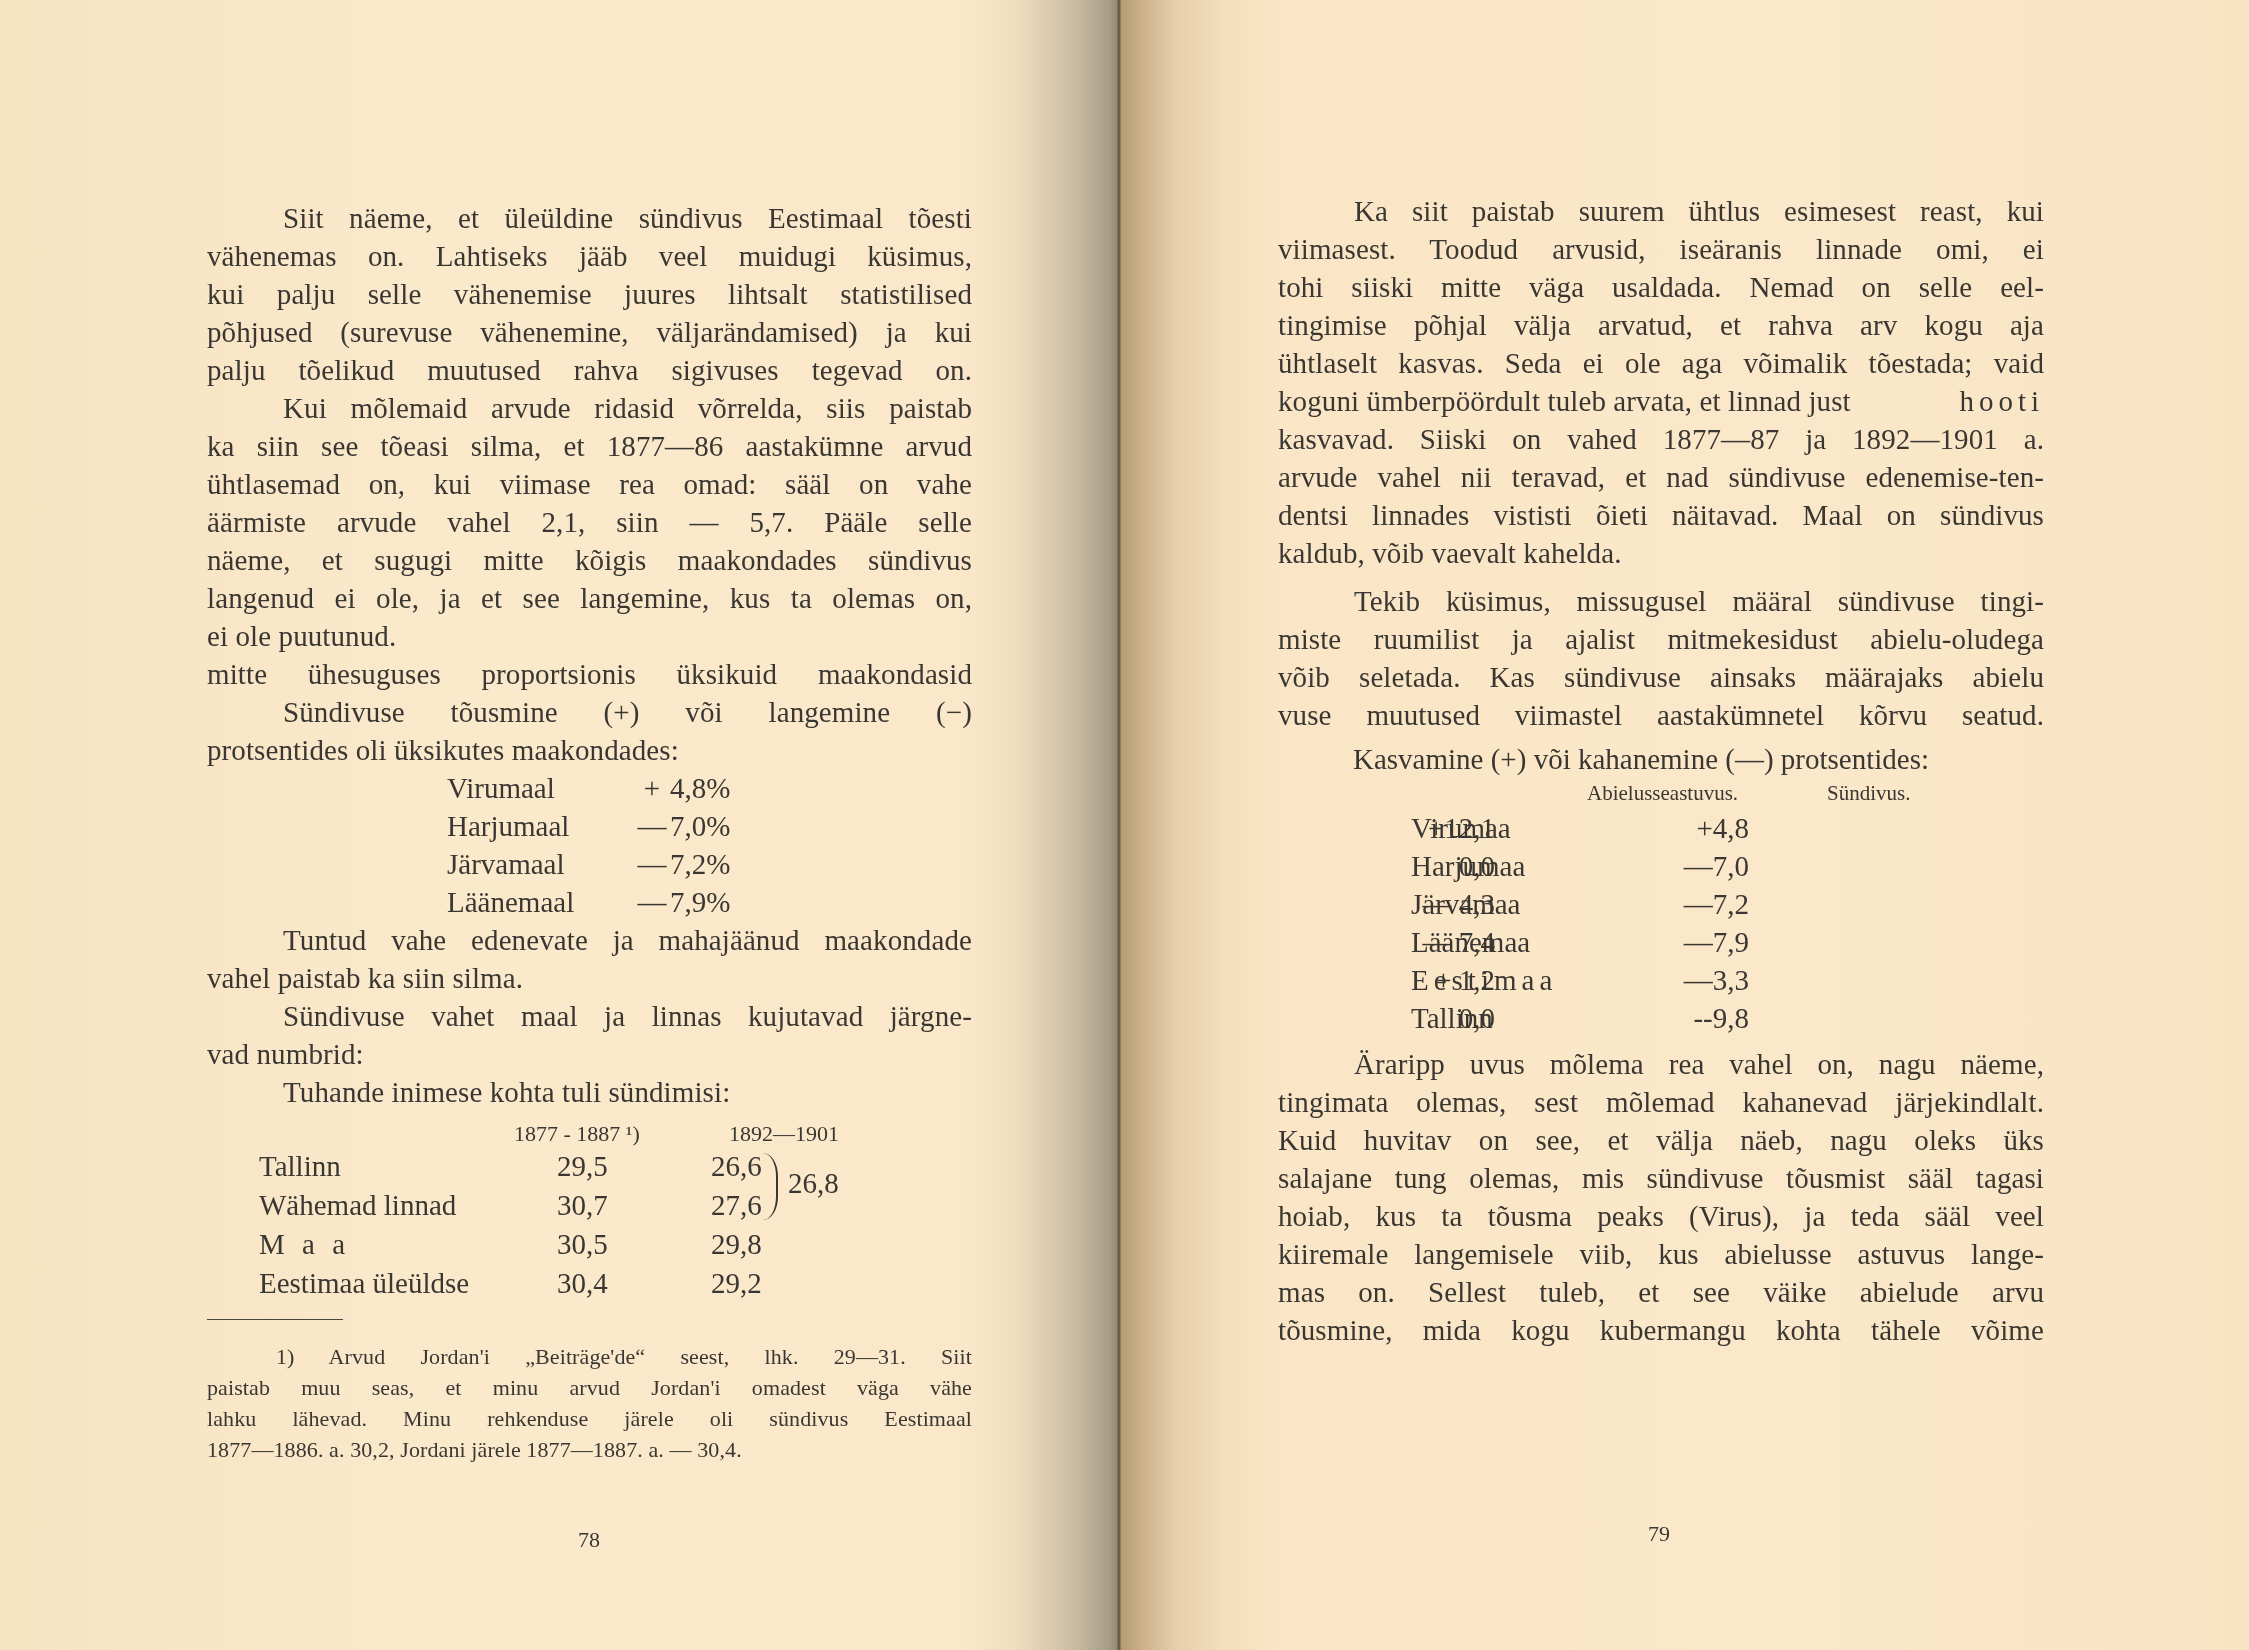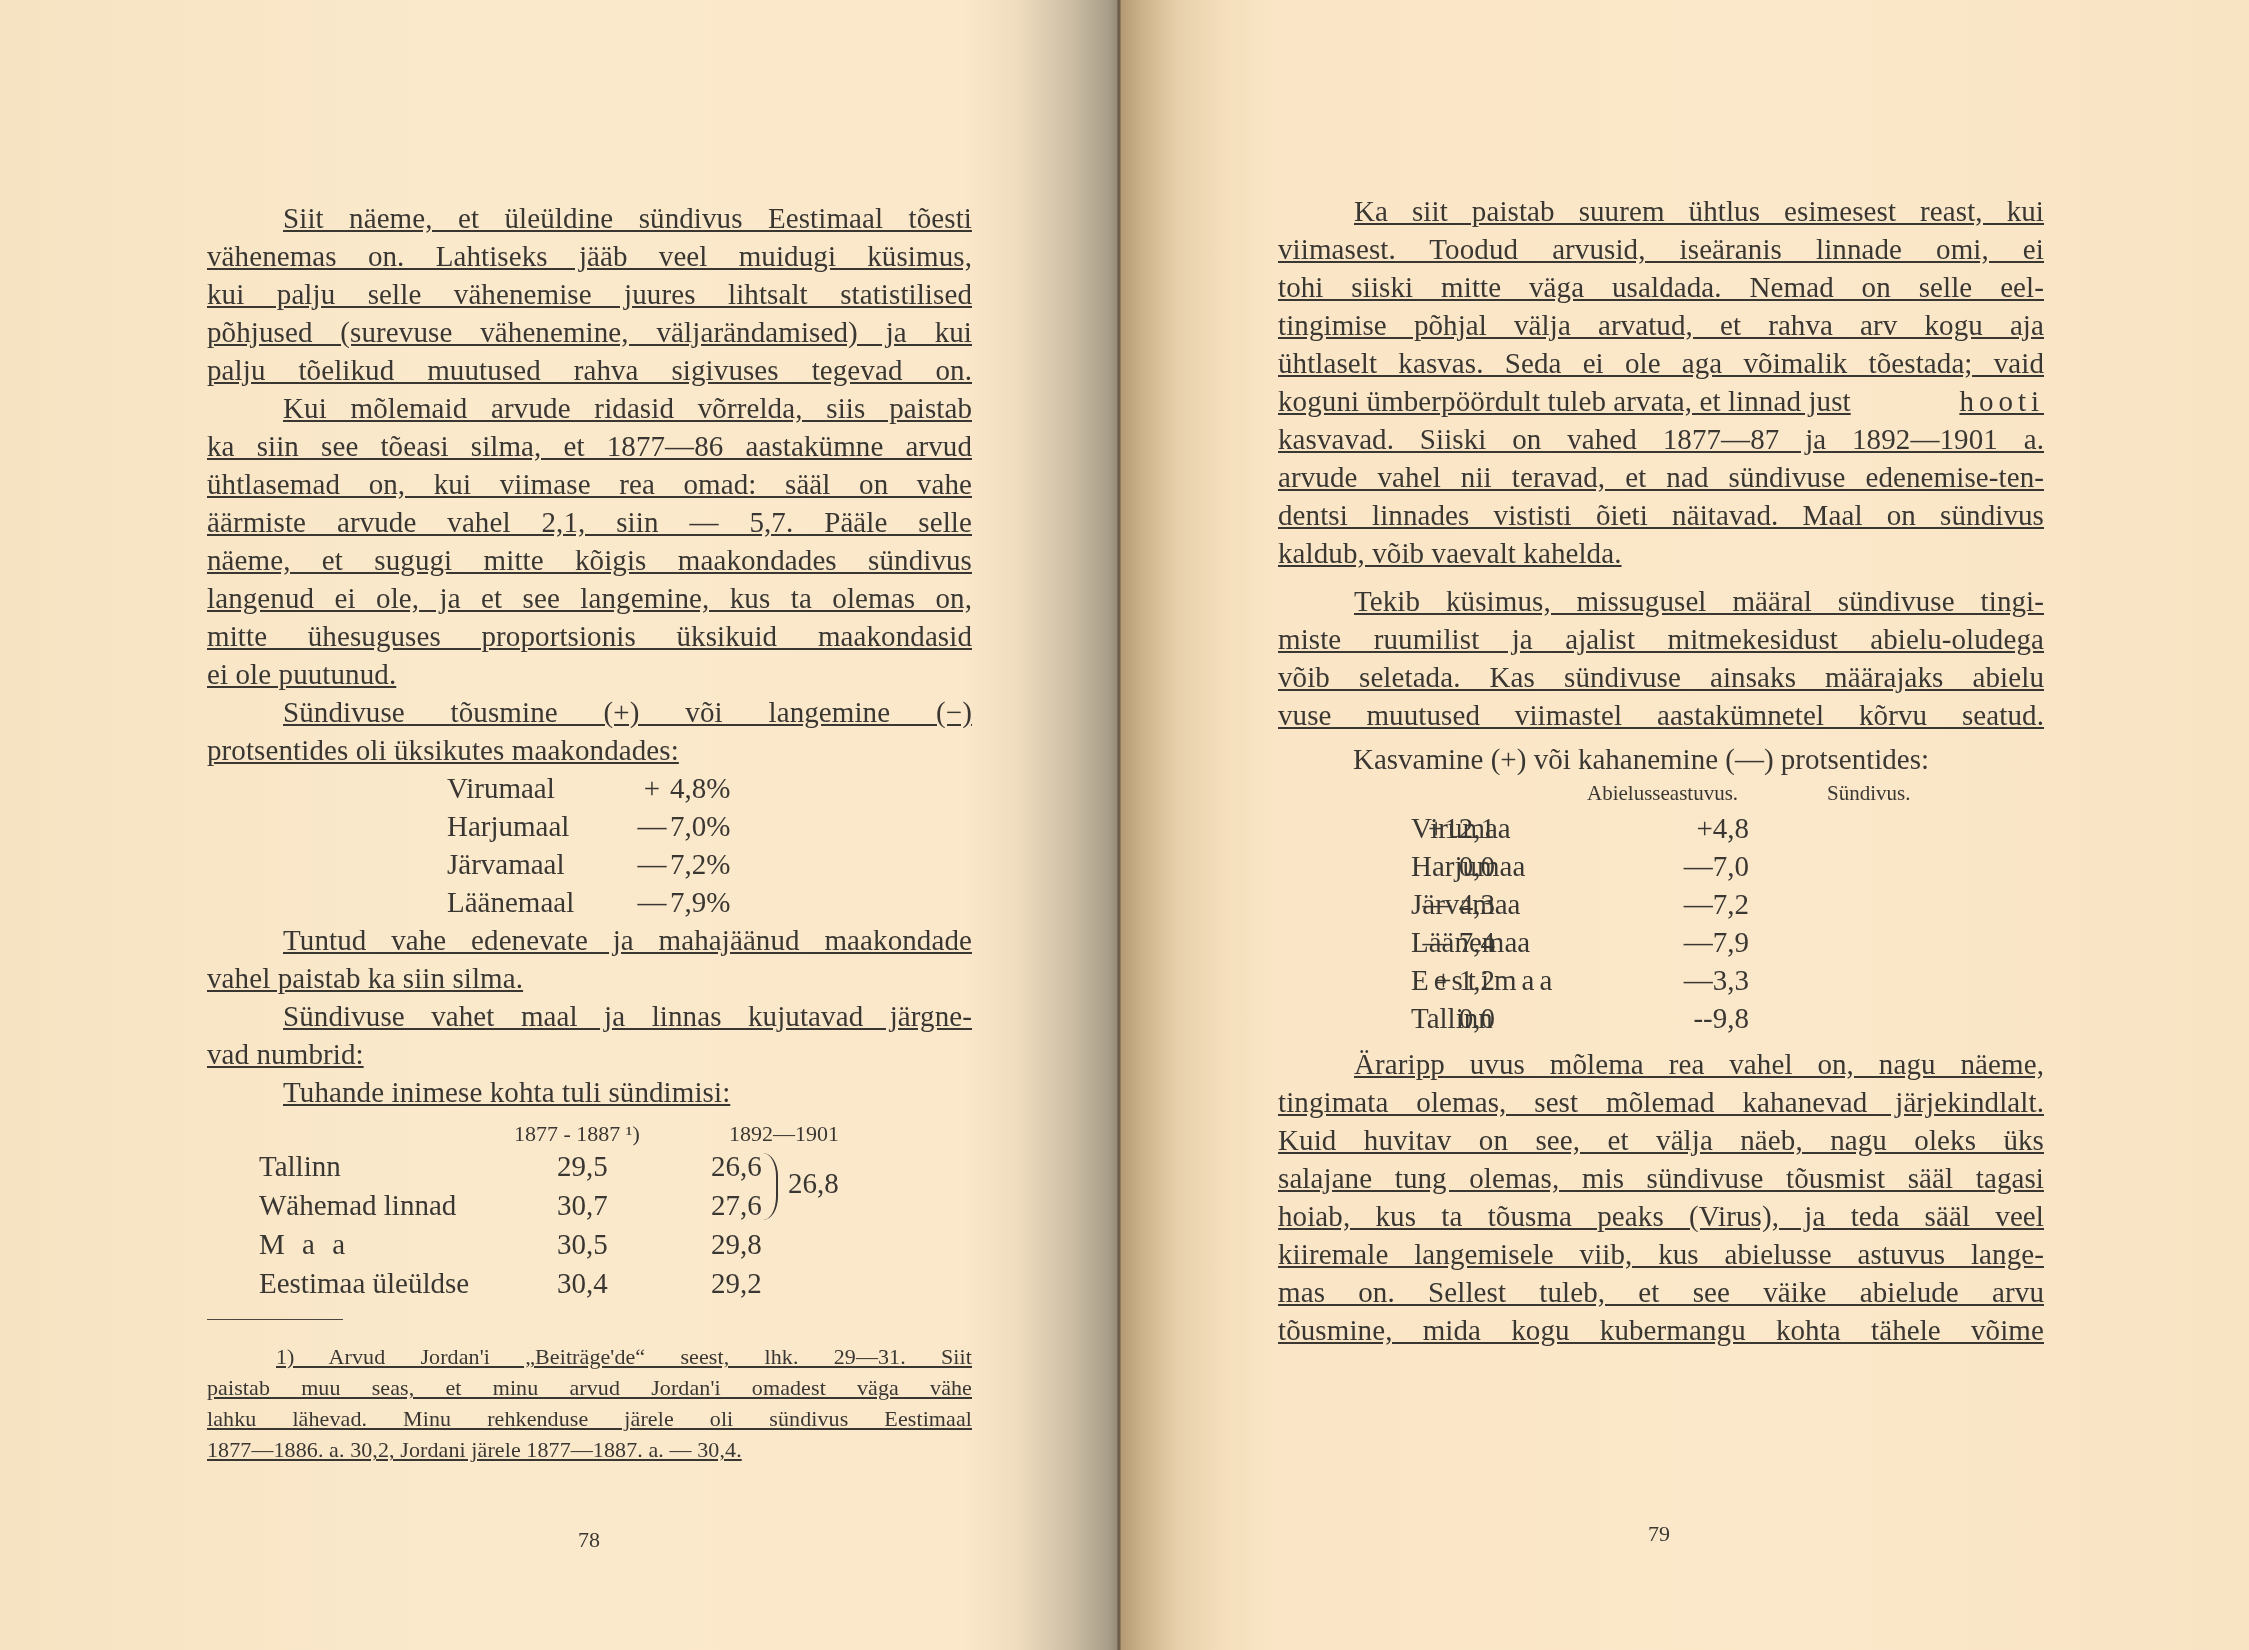--- a/index.html
+++ b/index.html
@@ -25,21 +25,20 @@
     background: linear-gradient(to right, #8a7a60, #5c5040 50%, #a08a64);
   }
   .col { position: absolute; }
   .col-left { left: 207px; top: 199px; width: 765px; }
   .col-right { left: 1278px; top: 192px; width: 766px; }
 
   .line {
     font-size: 29px; line-height: 38px; height: 38px;
     white-space: nowrap; text-align: justify; text-align-last: justify;
     letter-spacing: 0.1px;
-    text-decoration: underline;
   }
   .line.last { text-align-last: left; }
   .line.indent { padding-left: 76px; }
   .spaced { letter-spacing: 5px; }
 
   
   .county-list { margin-left: 240px; }
   .county-row { display: flex; font-size: 29px; line-height: 38px; height: 38px; }
   .county-row .name { width: 187px; }
   .county-row .sign { width: 36px; text-align: center; }
@@ -91,22 +90,22 @@
       <div class="line">põhjused (surevuse vähenemine, väljarändamised) ja kui</div>
       <div class="line">palju tõelikud muutused rahva sigivuses tegevad on.</div>
     </div>
     <div>
       <div class="line indent">Kui mõlemaid arvude ridasid võrrelda, siis paistab</div>
       <div class="line">ka siin see tõeasi silma, et 1877—86 aastakümne arvud</div>
       <div class="line">ühtlasemad on, kui viimase rea omad: sääl on vahe</div>
       <div class="line">äärmiste arvude vahel 2,1, siin — 5,7. Pääle selle</div>
       <div class="line">näeme, et sugugi mitte kõigis maakondades sündivus</div>
       <div class="line">langenud ei ole, ja et see langemine, kus ta olemas on,</div>
+      <div class="line last">ei ole puutunud.</div>
       <div class="line">mitte ühesuguses proportsionis üksikuid maakondasid</div>
-      <div class="line last">ei ole puutunud.</div>
     </div>
     <div>
       <div class="line indent">Sündivuse tõusmine (+) või langemine (−)</div>
       <div class="line last">protsentides oli üksikutes maakondades:</div>
     </div>
     <div class="county-list">
       <div class="county-row">
         <span class="name">Virumaal</span>
         <span class="sign">+</span>
         <span class="pct">4,8%</span>

